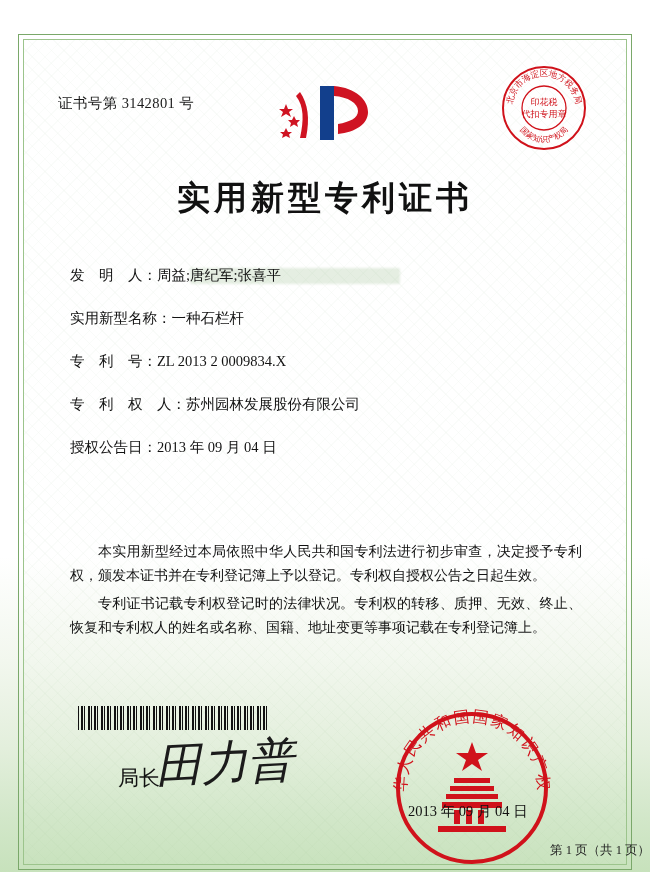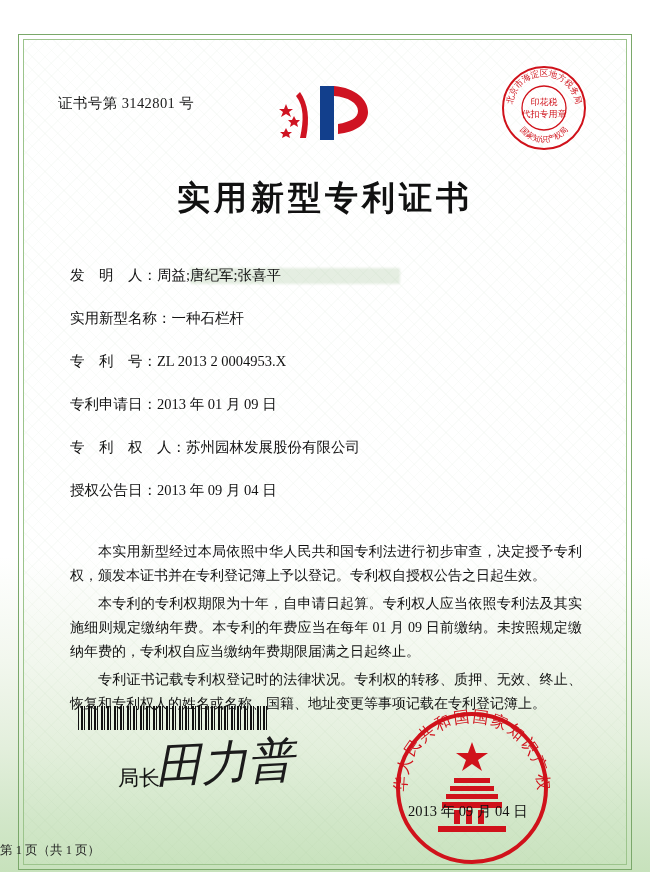--- a/index.html
+++ b/index.html
@@ -179,21 +179,21 @@
     left: 408px; top: 786px;
     font-size: 14.5px;
     color: #111;
     z-index: 5;
   }
 
   .page-footer {
     position: absolute;
     left: 0; top: 826px;
     width: 650px;
-    text-align: left;
+    text-align: right;
     font-size: 12.5px;
     color: #222;
   }
 </style>
 </head>
 <body>
 
 <div class="certificate">
 
   <div class="border-outer"></div>
@@ -241,36 +241,32 @@
   <div class="ghost"></div>
 
   <div class="fields">
     <div class="field-row">
       <span class="field-label">发　明　人：</span><span class="field-value">周益;唐纪军;张喜平</span>
     </div>
     <div class="field-row">
       <span class="field-label">实用新型名称：</span><span class="field-value">一种石栏杆</span>
     </div>
     <div class="field-row">
-      <span class="field-label">专　利　号：</span><span class="field-value">ZL 2013 2 0004953.X</span>
-    </div>
-    <div class="field-row">
-      <span class="field-label">专利申请日：</span><span class="field-value">2013 年 01 月 09 日</span>
+      <span class="field-label">专　利　号：</span><span class="field-value">ZL 2013 2 0009834.X</span>
     </div>
     <div class="field-row">
       <span class="field-label">专　利　权　人：</span><span class="field-value">苏州园林发展股份有限公司</span>
     </div>
     <div class="field-row">
       <span class="field-label">授权公告日：</span><span class="field-value">2013 年 09 月 04 日</span>
     </div>
   </div>
 
   <div class="body-text">
     <p>本实用新型经过本局依照中华人民共和国专利法进行初步审查，决定授予专利权，颁发本证书并在专利登记簿上予以登记。专利权自授权公告之日起生效。</p>
-    <p>本专利的专利权期限为十年，自申请日起算。专利权人应当依照专利法及其实施细则规定缴纳年费。本专利的年费应当在每年 01 月 09 日前缴纳。未按照规定缴纳年费的，专利权自应当缴纳年费期限届满之日起终止。</p>
     <p>专利证书记载专利权登记时的法律状况。专利权的转移、质押、无效、终止、恢复和专利权人的姓名或名称、国籍、地址变更等事项记载在专利登记簿上。</p>
   </div>
 
   <div class="barcode"></div>
 
   <div class="director-label">局长</div>
   <div class="signature">田力普</div>
 
   <div class="seal-main">
     <svg viewBox="0 0 160 160" width="160" height="160">

